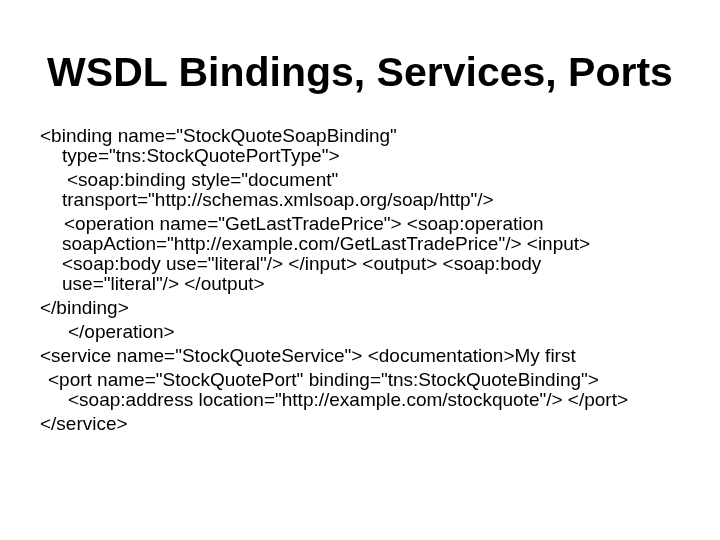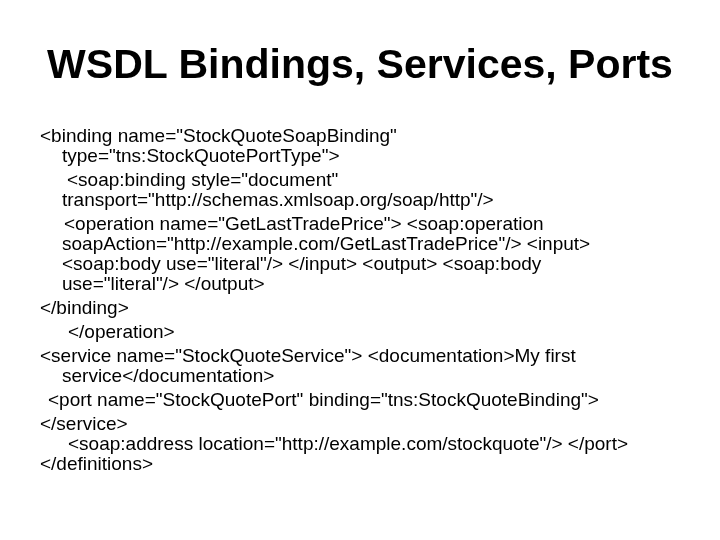--- a/index.html
+++ b/index.html
@@ -14,21 +14,21 @@
     background: #ffffff;
     overflow: hidden;
     font-family: "Liberation Sans", "DejaVu Sans", sans-serif;
     color: #000000;
   }
   .title {
     position: absolute;
     top: 40px;
     left: 0;
     right: 0;
-    margin: 0;
+    margin: 8px;
     text-align: center;
     font-size: 41px;
     line-height: 48px;
     font-weight: bold;
     color: #000000;
     white-space: nowrap;
   }
   .code {
     position: absolute;
     top: 126px;
@@ -63,20 +63,18 @@
     <div class="line in1">type="tns:StockQuotePortType"&gt;</div>
     <div class="line in1b pgap">&lt;soap:binding style="document"</div>
     <div class="line in1">transport="http://schemas.xmlsoap.org/soap/http"/&gt;</div>
     <div class="line in1c pgap">&lt;operation name="GetLastTradePrice"&gt; &lt;soap:operation</div>
     <div class="line in1">soapAction="http://example.com/GetLastTradePrice"/&gt; &lt;input&gt;</div>
     <div class="line in1">&lt;soap:body use="literal"/&gt; &lt;/input&gt; &lt;output&gt; &lt;soap:body</div>
     <div class="line in1">use="literal"/&gt; &lt;/output&gt;</div>
     <div class="line in0 pgap">&lt;/binding&gt;</div>
     <div class="line in2 pgap">&lt;/operation&gt;</div>
     <div class="line in0 pgap">&lt;service name="StockQuoteService"&gt; &lt;documentation&gt;My first</div>
-    <div class="line in1">service&lt;/documentation&gt;</div>
     <div class="line inp pgap">&lt;port name="StockQuotePort" binding="tns:StockQuoteBinding"&gt;</div>
+    <div class="line in2">&lt;soap:address location="http://example.com/stockquote"/&gt; &lt;/port&gt;</div>
     <div class="line in0 pgap">&lt;/service&gt;</div>
-    <div class="line in2">&lt;soap:address location="http://example.com/stockquote"/&gt; &lt;/port&gt;</div>
-    <div class="line in0">&lt;/definitions&gt;</div>
   </div>
 
 </div>
 
 </body></html>

